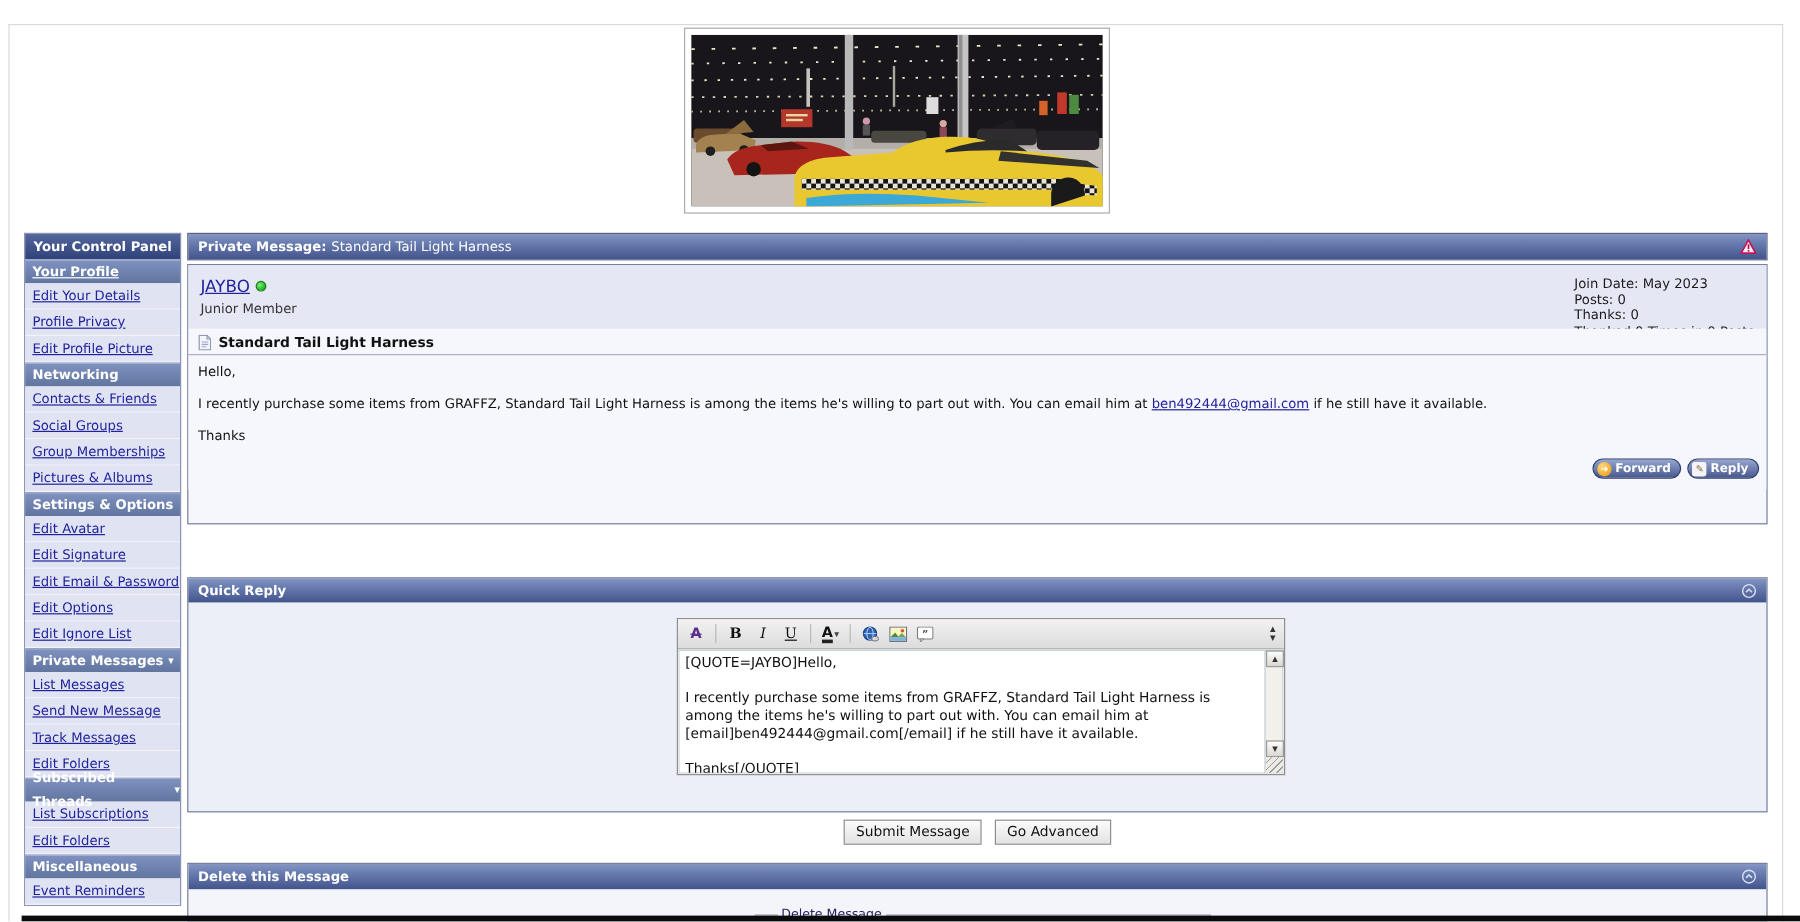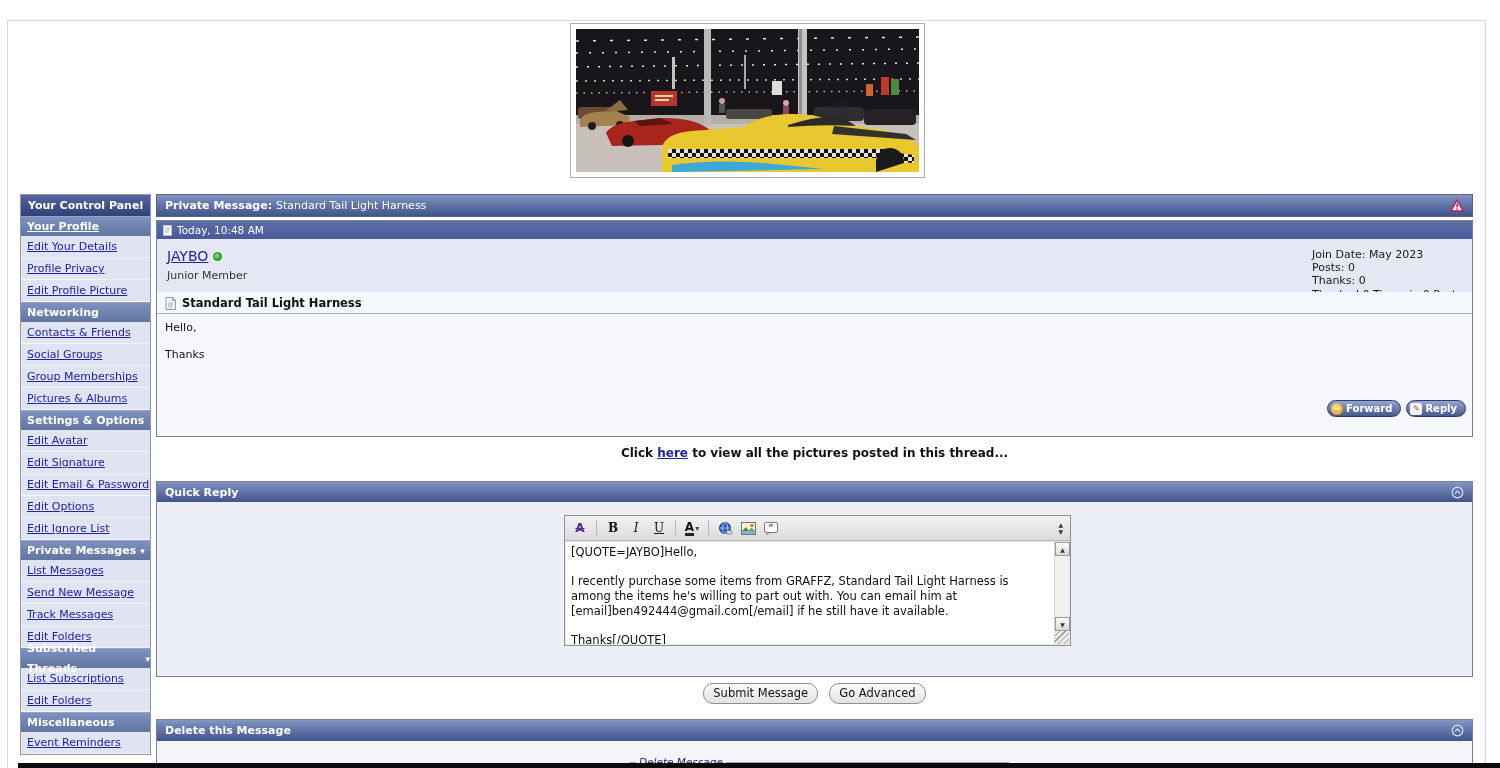--- a/index.html
+++ b/index.html
@@ -143,34 +143,34 @@
   .sc-down { bottom:13px; }
   .grip {
     position:absolute; right:0; bottom:0; width:14px; height:13px; background:#ECEAE4;
     background-image:repeating-linear-gradient(135deg, transparent 0 3px, #9A9A9A 3px 4px);
     cursor:nwse-resize;
   }
 
   .submit-row { position:absolute; left:0; top:488px; width:100%; text-align:center; }
   .form-btn {
     display:inline-block; background:linear-gradient(#FBFBFB,#E2E2E2);
-    border:1px solid #8E8E8E; border-radius:10px;
+    border:1px solid #8E8E8E; border-radius:0;
     font-family:"DejaVu Sans", sans-serif; font-size:11.5px; color:#111;
     padding:2px 9px 3px; margin:0 3px; cursor:pointer;
   }
 
   
   .delete-panel { position:absolute; left:0; top:525px; width:100%; height:49px; border:1px solid #77809B; background:#F4F5FB; overflow:hidden; }
   .del-header { height:21px; }
   .del-body { position:relative; height:28px; }
   .del-fieldset {
     position:absolute; left:472px; top:15px; width:380px; height:40px;
     border:1px solid #A2A2B0; background:transparent;
   }
-  .del-fieldset legend { font-size:10.5px; color:#23235F; padding:0 3px; margin-left:6px;font-style:italic; }
+  .del-fieldset legend { font-size:10.5px; color:#23235F; padding:0 3px; margin-left:18px; }
 
   .black-bar { position:absolute; left:18px; top:763px; width:1482px; height:5px; background:#0B0B0D; }
 
   .collapse-icon { cursor:pointer; display:inline-flex; }
   .report-icon { cursor:pointer; display:inline-flex; }
 </style>
 </head>
 <body>
 
 <div class="page-frame"></div>
@@ -324,29 +324,20 @@
     <span class="report-icon">
       <svg width="14" height="13">
           <path d="M7 1 L13 12 L1 12 Z" fill="#FCEDF2" stroke="#C2185B" stroke-width="1.4"></path>
           <rect x="6.4" y="4.5" width="1.4" height="4" fill="#B0124E"></rect>
           <rect x="6.4" y="9.3" width="1.4" height="1.4" fill="#B0124E"></rect>
         </svg>
     </span>
   </div>
 
   <div class="pm-table">
-    <div class="thead">
-      <svg width="9" height="11">
-          <rect x="0.5" y="0.5" width="8" height="10" fill="#FFFFFF" stroke="#B9C2DD"></rect>
-          <line x1="2" y1="3" x2="7" y2="3" stroke="#9AA5C4" stroke-width="0.8"></line>
-          <line x1="2" y1="5" x2="7" y2="5" stroke="#9AA5C4" stroke-width="0.8"></line>
-          <line x1="2" y1="7" x2="6" y2="7" stroke="#9AA5C4" stroke-width="0.8"></line>
-        </svg>
-      <span>Today, 10:48 AM</span>
-    </div>
 
     <div class="user-row">
       <div>
         <span class="username">JAYBO</span><span class="online-dot"></span>
       </div>
       <div class="usertitle">Junior Member</div>
       <div class="stats">
         <div>Join Date: May 2023</div>
         <div>Posts: 0</div>
         <div>Thanks: 0</div>
@@ -360,38 +351,36 @@
             <path d="M1 0.5 H7.5 L10.5 3.5 V12.5 H1 Z" fill="#F4F6FC" stroke="#8F99B5"></path>
             <path d="M7.5 0.5 V3.5 H10.5" fill="none" stroke="#8F99B5"></path>
             <line x1="3" y1="6" x2="8.5" y2="6" stroke="#9AA5C4" stroke-width="0.9"></line>
             <line x1="3" y1="8" x2="8.5" y2="8" stroke="#9AA5C4" stroke-width="0.9"></line>
             <line x1="3" y1="10" x2="7" y2="10" stroke="#9AA5C4" stroke-width="0.9"></line>
           </svg>
         <span>Standard Tail Light Harness</span>
       </div>
       <div class="msg-body">
         <p>Hello,</p>
+        <p><span>I recently purchase some items from GRAFFZ, Standard Tail Light Harness is among the items he's willing to part out with. You can email him at </span><span class="email-link">ben492444@gmail.com</span><span> if he still have it available.</span></p>
         <p>Thanks</p>
       </div>
       <div class="msg-buttons">
         <span class="vb-btn">
           <span class="icon-ball fwd-ball">➜</span>
           <span>Forward</span>
         </span>
         <span class="vb-btn">
           <span class="icon-ball rep-ball">✎</span>
           <span>Reply</span>
         </span>
       </div>
     </div>
   </div>
 
-  <div class="click-line">
-    <span>Click </span><span class="here">here</span><span> to view all the pictures posted in this thread...</span>
-  </div>
 
   <div class="qr-panel">
     <div class="qr-header tcat">
       <span>Quick Reply</span>
       <span class="flex-sp"></span>
       <span class="collapse-icon">
         <svg width="13" height="13">
             <circle cx="6.5" cy="6.5" r="5.3" fill="none" stroke="#D9DFF1" stroke-width="1.2"></circle>
             <path d="M4 7.6 L6.5 5.1 L9 7.6" fill="none" stroke="#D9DFF1" stroke-width="1.3"></path>
           </svg>

